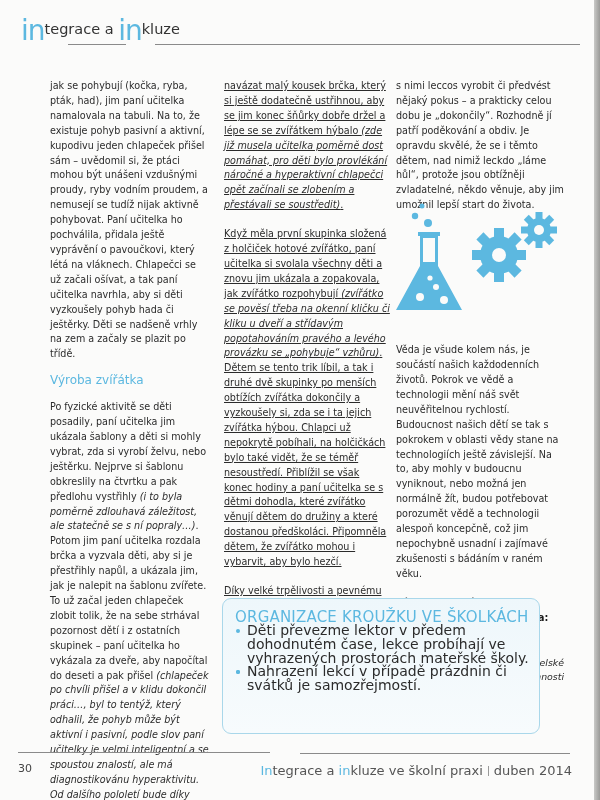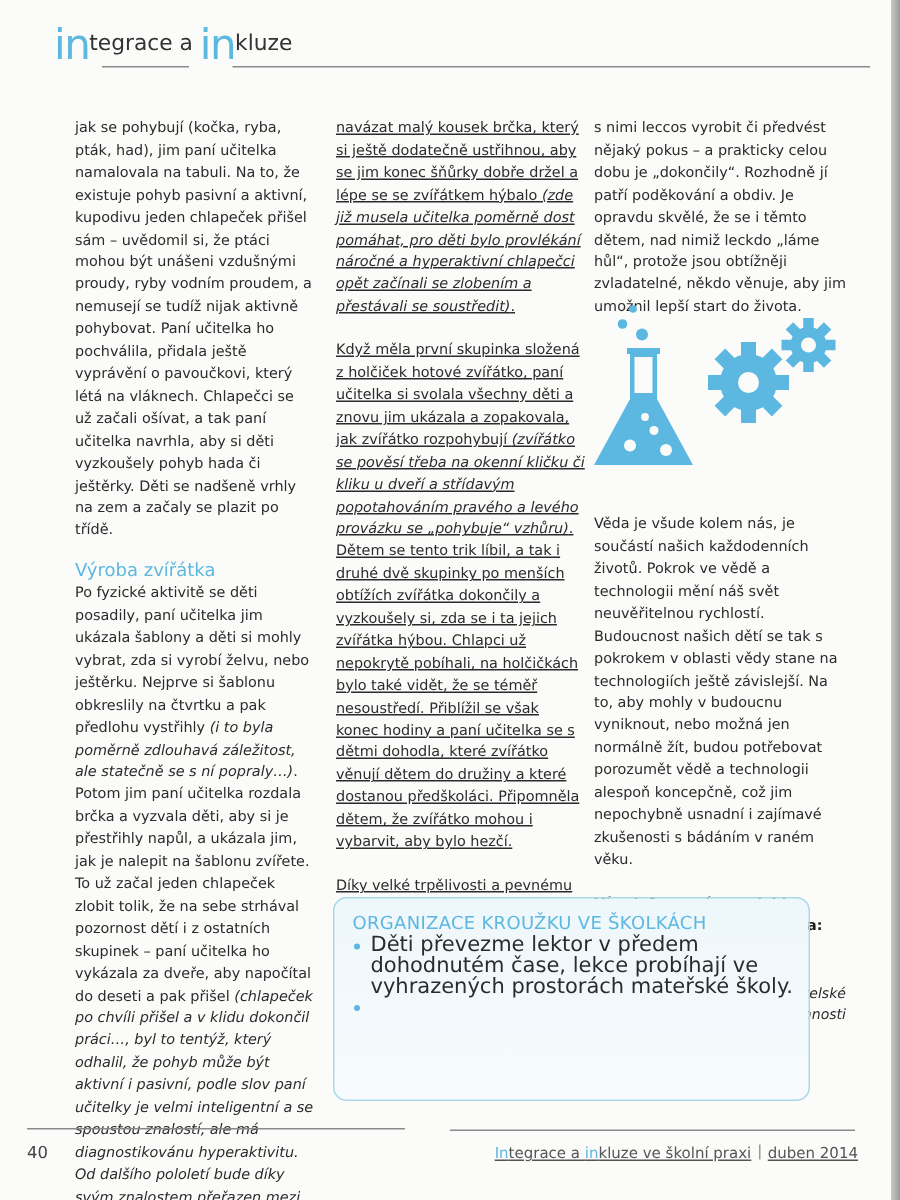--- a/index.html
+++ b/index.html
@@ -10,21 +10,21 @@
     color: #2a2a2a;
   }
   .edge-strip {
     position: absolute; top: 0; right: 0; width: 6px; height: 800px;
     background: linear-gradient(to right, #c9c9c7, #9a9a98);
   }
   
   .header {
     position: absolute; left: 20px; top: 14px; width: 560px; height: 34px;
   }
-  .header .brand { position: absolute; left: 16px; top: 0; white-space: nowrap; }
+  .header .brand { position: absolute; left: 1px; top: 0; white-space: nowrap; }
   .header .big {
     font-family: "DejaVu Sans", sans-serif; font-size: 28px; color: #5cb8e0;
     letter-spacing: -1px; line-height: 30px;
   }
   .header .small {
     font-family: "DejaVu Sans", sans-serif; font-size: 14.5px; color: #333;
     line-height: 30px; vertical-align: 6px;
   }
   .header .rule {
     position: absolute; left: 135px; right: 0; top: 30px; height: 1px; background: #8a8a8a;
@@ -38,55 +38,55 @@
     font-size: 9.6px; line-height: 14.9px; color: #2b2b2b;
   }
   .col p { margin: 0; }
   .col .gap { height: 14px; }
   .col em { font-style: italic; }
   .col-left { left: 50px; width: 160px; }
   .col-mid { left: 224px; width: 166px; text-decoration: underline; }
   .col-right { left: 396px; width: 168px; }
 
   .section-heading {
-    color: #5cb8e0; font-size: 12px; line-height: 16px; margin: 10px 0 1px 0;
+    color: #5cb8e0; font-size: 12px; line-height: 16px; margin: 10px 0 12px 0;
   }
   .bold { font-weight: bold; color: #1e1e1e; }
   .link { color: #5cb8e0; }
   .author {
     text-align: right; font-style: italic; font-size: 9.4px; line-height: 14px; margin-top: 16px;
   }
 
   .illus { position: absolute; left: 396px; top: 198px; width: 170px; height: 120px; }
 
   .callout {
     position: absolute; left: 222px; top: 598px; width: 316px; height: 134px;
     border: 1px solid #a9d7ea; border-radius: 9px;
     background: linear-gradient(to bottom, #eef7fb, #f7fbfd);
     padding: 0;
   }
   .callout .title {
-    position: absolute; left: 12px; top: 9px; color: #5cb8e0; font-size: 12px;
+    position: absolute; left: 12px; top: 9px; color: #5cb8e0; font-size: 15px;
     letter-spacing: 0.2px;
   }
   .callout ul {
     position: absolute; left: 12px; top: 25px; width: 296px; margin: 0; padding: 0; list-style: none;
     font-size: 14px; line-height: 13.8px; color: #2b2b2b;
   }
   .callout li { position: relative; padding-left: 12px; }
   .callout li .bullet {
     position: absolute; left: 1px; top: 5px; width: 4px; height: 4px; border-radius: 50%;
     background: #5cb8e0;
   }
 
   .footer-rule { position: absolute; left: 18px; top: 752px; width: 252px; height: 1px; background: #8a8a8a; }
   .footer-rule-right { position: absolute; left: 300px; top: 753px; width: 270px; height: 1px; background: #8a8a8a; }
   .page-number { position: absolute; left: 18px; top: 762px; font-size: 11px; color: #444; }
   .footer-right {
-    position: absolute; right: 28px; top: 763px; font-size: 10px; color: #555; white-space: nowrap; text-decoration: underline;
+    position: absolute; right: 28px; top: 763px; font-size: 13px; color: #555; white-space: nowrap;
   }
   .footer-right .hl { color: #5cb8e0; }
   .footer-right .sep { display: inline-block; width: 1px; height: 10px; background: #999; margin: 0 5px; vertical-align: -1px; }
 </style>
 </head>
 <body>
 
 <div class="edge-strip"></div>
 
 <div class="header">
@@ -166,21 +166,22 @@
       <circle r="5" fill="#fbfbfa"></circle>
     </g>
   </svg>
 </div>
 
 <div class="callout">
   <div class="title">ORGANIZACE KROUŽKU VE ŠKOLKÁCH</div>
   <ul>
     <li><span class="bullet"></span><span>Děti převezme lektor v předem dohodnutém čase, lekce probíhají ve vyhrazených prostorách mateřské školy.</span></li>
     <li><span class="bullet"></span></li>
+    <li><span class="bullet"></span><span>Nahrazení lekcí v případě prázdnin či svátků je samozřejmostí.</span></li>
   </ul>
 </div>
 
 <div class="footer-rule"></div>
 <div class="footer-rule-right"></div>
-<div class="page-number">40</div>
+<div class="page-number">30</div>
 <div class="footer-right">
   <span class="hl">In</span><span>tegrace a </span><span class="hl">in</span><span>kluze ve školní praxi</span><span class="sep"></span><span>duben 2014</span>
 </div>
 
 </body></html>

